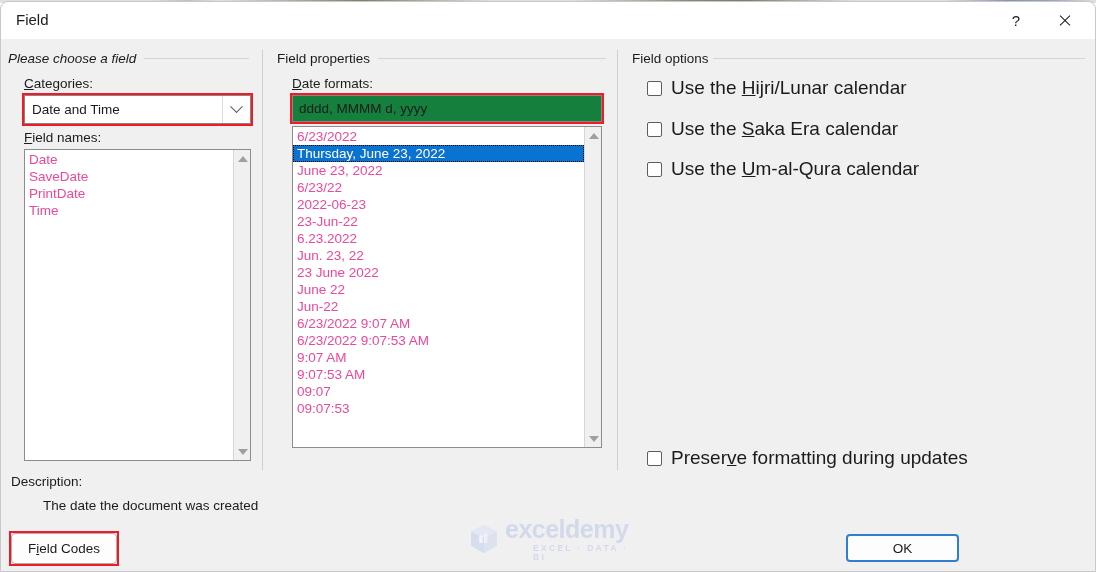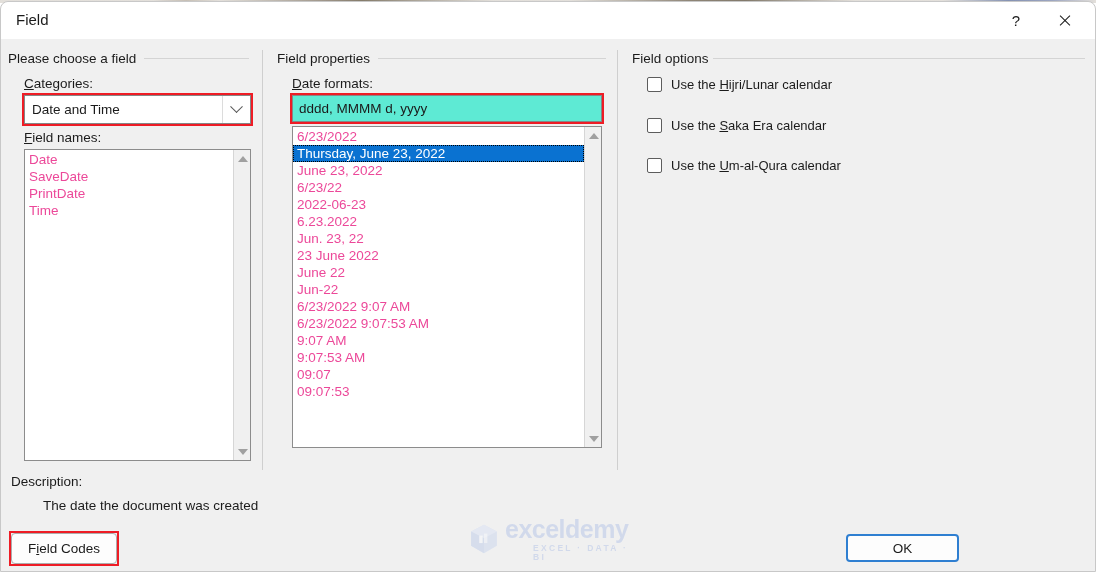--- a/index.html
+++ b/index.html
@@ -199,21 +199,21 @@
   .tri-down {
     width: 0; height: 0;
     border-left: 5px solid transparent;
     border-right: 5px solid transparent;
     border-top: 6px solid #a0a0a0;
   }
 
   
   .textinput {
     position: absolute;
-    background: #5eead4;
+    background: #15803d;
     border: 1px solid #868686;
     font-size: 13.5px;
     color: #1b1b1b;
     padding-left: 6px;
     display: flex;
     align-items: center;
   }
 
   
   .checkrow {
@@ -224,21 +224,21 @@
   }
   .cbox {
     width: 15px; height: 15px;
     border: 1px solid #5d5d5d;
     border-radius: 2px;
     background: #ffffff;
     flex: none;
   }
   .checkrow .ctext {
     margin-left: 9px;
-    font-size: 13px;
+    font-size: 19px;
     color: #1b1b1b;
     white-space: nowrap;
   }
   .checkrow .ctext u { text-decoration: underline; text-underline-offset: 1px; }
 
   
   .btn {
     position: absolute;
     background: #fdfdfd;
     border: 1px solid #adadad;
@@ -301,21 +301,21 @@
         <span>?</span>
       </div>
       <div class="win-btn btn-close">
         <span class="glyph-x"></span>
       </div>
     </div>
 
     <div class="v-sep" style="left:261px; top:48px; height:420px;"></div>
     <div class="v-sep" style="left:616px; top:48px; height:420px;"></div>
 
-    <div class="group-label" style="left:7px; top:49px;">Please choose a field</div>
+    <div class="group-label" style="left:7px; top:49px;font-style:italic;">Please choose a field</div>
     <div class="group-rule" style="left:143px; top:56px; width:105px;"></div>
 
     <div class="lbl" style="left:23px; top:74px;"><u>C</u>ategories:</div>
 
     <div class="combo" style="left:23px; top:93px; width:227px; height:29px;">
       <div class="val">Date and Time</div>
       <div class="arrow-box">
         <span class="chev"></span>
       </div>
     </div>
@@ -348,20 +348,21 @@
     <div class="textinput" style="left:291px; top:93px; width:310px; height:27px;">dddd, MMMM d, yyyy</div>
     <div class="red-outline" style="left:289px; top:91px; width:314px; height:31px;"></div>
 
     <div class="listbox" style="left:291px; top:124px; width:310px; height:322px;">
       <div class="list-items">
         <div class="list-item">6/23/2022</div>
         <div class="list-item selected focus">Thursday, June 23, 2022</div>
         <div class="list-item">June 23, 2022</div>
         <div class="list-item">6/23/22</div>
         <div class="list-item">2022-06-23</div>
+        <div class="list-item">23-Jun-22</div>
         <div class="list-item">6.23.2022</div>
         <div class="list-item">Jun. 23, 22</div>
         <div class="list-item">23 June 2022</div>
         <div class="list-item">June 22</div>
         <div class="list-item">Jun-22</div>
         <div class="list-item">6/23/2022 9:07 AM</div>
         <div class="list-item">6/23/2022 9:07:53 AM</div>
         <div class="list-item">9:07 AM</div>
         <div class="list-item">9:07:53 AM</div>
         <div class="list-item">09:07</div>
@@ -388,20 +389,24 @@
     <div class="checkrow" style="left:646px; top:116px;">
       <span class="cbox"></span>
       <span class="ctext">Use the <u>S</u>aka Era calendar</span>
     </div>
 
     <div class="checkrow" style="left:646px; top:156px;">
       <span class="cbox"></span>
       <span class="ctext">Use the <u>U</u>m-al-Qura calendar</span>
     </div>
 
+    <div class="checkrow" style="left:646px; top:445px;">
+      <span class="cbox"></span>
+      <span class="ctext">Preser<u>v</u>e formatting during updates</span>
+    </div>
 
     <div class="desc-text" style="left:10px; top:472px;">Description:</div>
     <div class="desc-text" style="left:42px; top:496px;">The date the document was created</div>
 
     <div class="btn" style="left:10px; top:531px; width:106px; height:31px;">
       <span>F<u>i</u>eld Codes</span>
     </div>
     <div class="red-outline" style="left:8px; top:529px; width:110px; height:35px;"></div>
 
     <div class="btn default" style="left:845px; top:532px; width:113px; height:28px;">

